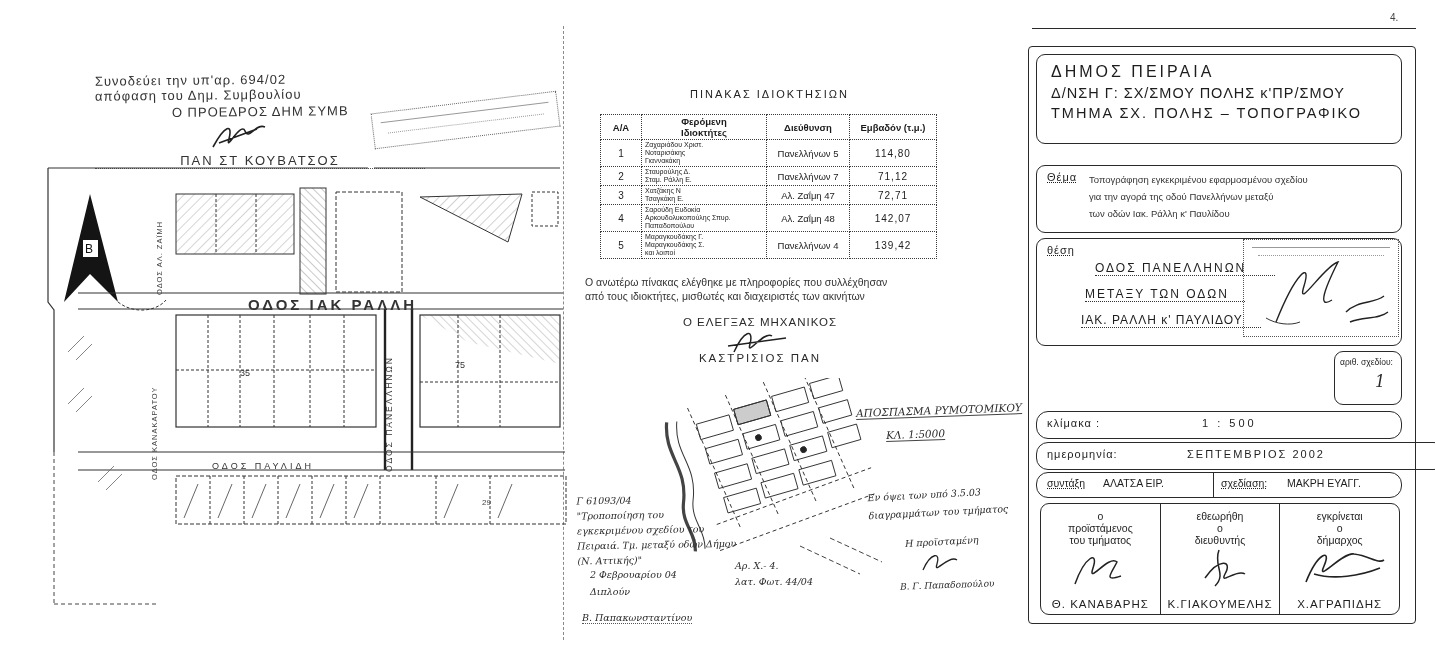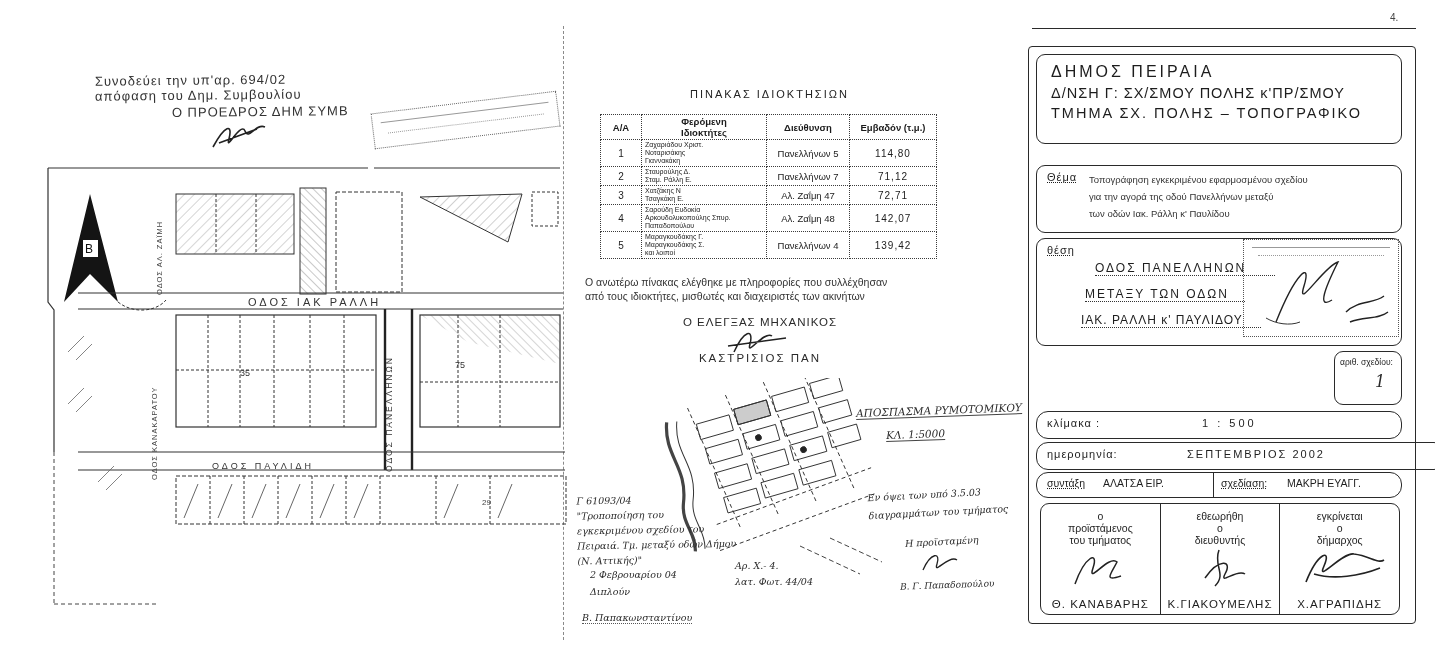--- a/index.html
+++ b/index.html
@@ -31,20 +31,21 @@
 
   <div class="abs" style="left:95px;top:72px;width:330px;">
     <div style="font-size:13px;letter-spacing:1px;color:#333;transform:rotate(-0.6deg);">
       <div>Συνοδεύει  την  υπ'αρ.  694/02</div>
       <div>απόφαση  του  Δημ. Συμβουλίου</div>
       <div style="text-align:center;margin-top:2px;">Ο  ΠΡΟΕΔΡΟΣ   ΔΗΜ  ΣΥΜΒ</div>
     </div>
     <svg width="90" height="34" style="margin:0 0 0 110px;">
       <path d="M8,28 C20,6 28,4 24,20 C20,34 36,2 40,12 C44,22 50,4 60,8 M14,24 L52,10" stroke="#222" stroke-width="1.6" fill="none"></path>
     </svg>
+    <div style="font-size:13px;letter-spacing:2px;color:#333;text-align:center;border-bottom:1px dotted #555;">ΠΑΝ  ΣΤ  ΚΟΥΒΑΤΣΟΣ</div>
   </div>
 
   <div class="abs" style="left:372px;top:102px;width:185px;height:34px;border:1px dotted #666;transform:rotate(-7deg);">
     <div style="margin:5px 8px 0;height:4px;border-bottom:1px solid #999;"></div>
     <div style="margin:6px 14px 0;height:4px;border-bottom:1px dotted #999;"></div>
   </div>
 
   <div class="abs" style="left:563px;top:26px;width:0;height:614px;border-left:1px dashed #8a8a8a;"></div>
 
   <svg class="abs" style="left:38px;top:152px;" width="545" height="470" viewBox="0 0 545 470">
@@ -124,21 +125,21 @@
     <g stroke="#666" stroke-width="0.8">
       <line x1="30" y1="200" x2="46" y2="184"></line>
         <line x1="38" y1="208" x2="54" y2="192"></line>
       <line x1="30" y1="252" x2="46" y2="236"></line>
         <line x1="38" y1="260" x2="54" y2="244"></line>
       <line x1="60" y1="330" x2="76" y2="314"></line>
         <line x1="68" y1="338" x2="84" y2="322"></line>
     </g>
   </svg>
 
-  <div class="abs" style="left:248px;top:296px;font-size:11px;letter-spacing:3px;color:#333;">ΟΔΟΣ  ΙΑΚ  ΡΑΛΛΗ</div>
+  <div class="abs" style="left:248px;top:296px;font-size:15px;letter-spacing:3px;color:#333;font-weight:bold;">ΟΔΟΣ  ΙΑΚ  ΡΑΛΛΗ</div>
   <div class="abs vrt" style="left:384px;top:322px;height:150px;font-size:8.5px;letter-spacing:2px;color:#333;">ΟΔΟΣ ΠΑΝΕΛΛΗΝΩΝ</div>
   <div class="abs" style="left:212px;top:461px;font-size:9px;letter-spacing:3px;color:#333;">ΟΔΟΣ ΠΑΥΛΙΔΗ</div>
   <div class="abs vrt" style="left:155px;top:185px;height:110px;font-size:7.5px;letter-spacing:1px;color:#444;">ΟΔΟΣ ΑΛ. ΖΑΪΜΗ</div>
   <div class="abs vrt" style="left:150px;top:360px;height:120px;font-size:7.5px;letter-spacing:1px;color:#444;">ΟΔΟΣ ΚΑΝΑΚΑΡΑΤΟΥ</div>
   <div class="abs" style="left:240px;top:368px;font-size:9px;color:#333;">35</div>
   <div class="abs" style="left:455px;top:360px;font-size:9px;color:#333;">75</div>
   <div class="abs" style="left:482px;top:498px;font-size:8px;color:#444;">29</div>
 
   <div class="abs" style="left:690px;top:88px;font-size:11px;letter-spacing:2px;color:#222;">ΠΙΝΑΚΑΣ ΙΔΙΟΚΤΗΣΙΩΝ</div>
 

